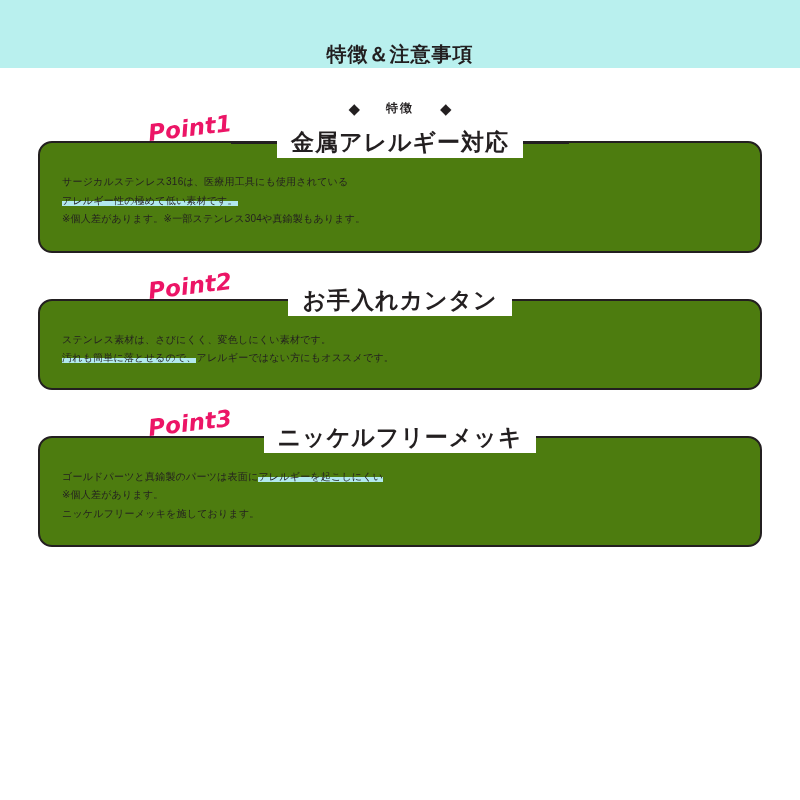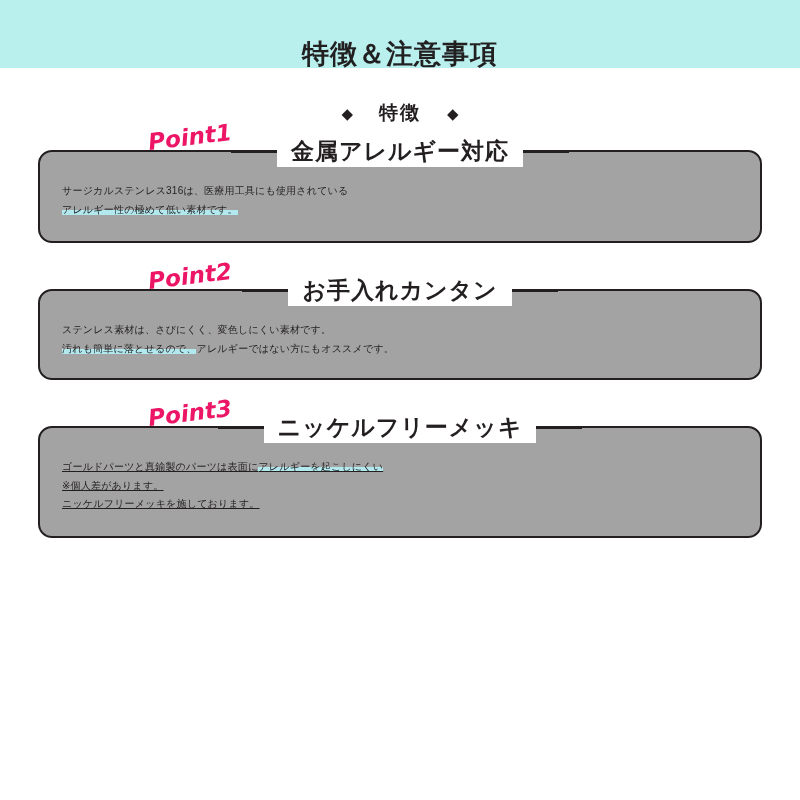--- a/index.html
+++ b/index.html
@@ -25,42 +25,42 @@
   
   .header {
     width: 100%;
     height: 68px;
     background: #b9f0ee;
     display: flex;
     align-items: center;
     justify-content: center;
   }
   .header-title {
-    font-size: 27px;
+    font-size: 20px;
     font-weight: bold;
     letter-spacing: 1px;
     color: #221f20;
     margin-top: 40px;
   }
 
   
   .section-head {
     margin-top: 32px;
     display: flex;
     align-items: center;
     justify-content: center;
     gap: 26px;
   }
   .diamond {
     font-size: 15px;
     color: #231f20;
     line-height: 1;
   }
   .section-head-label {
-    font-size: 19px;
+    font-size: 12px;
     font-weight: bold;
     letter-spacing: 2px;
   }
 
   
   .points {
     margin-top: 24px;
     padding: 0 38px;
   }
   .point-block {
@@ -81,21 +81,21 @@
     letter-spacing: 0px;
     transform: rotate(-7deg);
     z-index: 3;
     white-space: nowrap;
   }
 
   .card {
     position: relative;
     border: 2.5px solid #231f20;
     border-radius: 14px;
-    background: #a3a3a3;
+    background: #4d7c0f;
     padding: 30px 22px 20px 22px;
   }
 
   .card-title-wrap {
     position: absolute;
     top: -16px;
     left: 0;
     right: 0;
     display: flex;
     align-items: center;
@@ -123,21 +123,21 @@
     letter-spacing: 0.2px;
     white-space: nowrap;
   }
   .hl {
     background: linear-gradient(transparent 56%, #b2e9ee 56%, #b2e9ee 96%, transparent 96%);
   }
 
   
   .card-1 { padding-bottom: 22px; }
   .card-2 { }
-  .card-3 { padding-bottom: 22px; text-decoration: underline; }
+  .card-3 { padding-bottom: 22px; }
 </style>
 </head>
 <body>
 
 <div class="page">
 
   <div class="header">
     <div class="header-title">特徴＆注意事項</div>
   </div>
 
@@ -156,20 +156,23 @@
           <span class="title-rule"></span>
           <span class="card-title">金属アレルギー対応</span>
           <span class="title-rule"></span>
         </div>
         <div class="body-line">
           <span>サージカルステンレス316は、医療用工具にも使用されている</span>
         </div>
         <div class="body-line">
           <span class="hl">アレルギー性の極めて低い素材です。</span>
         </div>
+        <div class="body-line">
+          <span>※個人差があります。※一部ステンレス304や真鍮製もあります。</span>
+        </div>
       </div>
     </div>
 
     <div class="point-block">
       <div class="point-badge">Point2</div>
       <div class="card card-2">
         <div class="card-title-wrap">
           <span class="title-rule"></span>
           <span class="card-title">お手入れカンタン</span>
           <span class="title-rule"></span>

